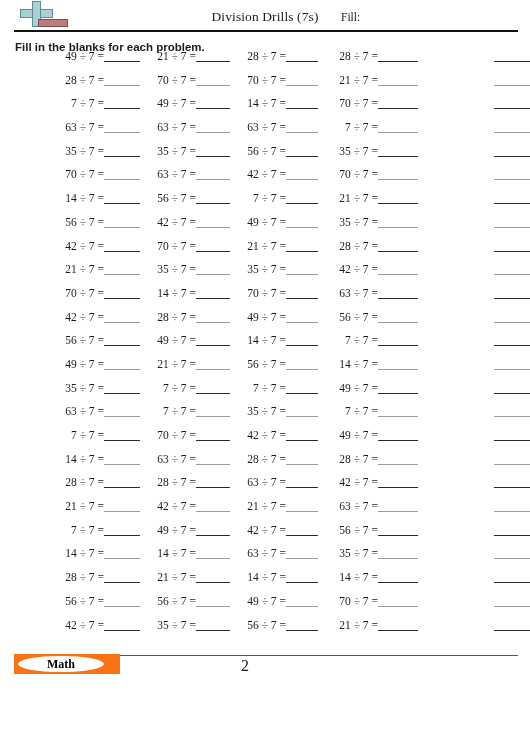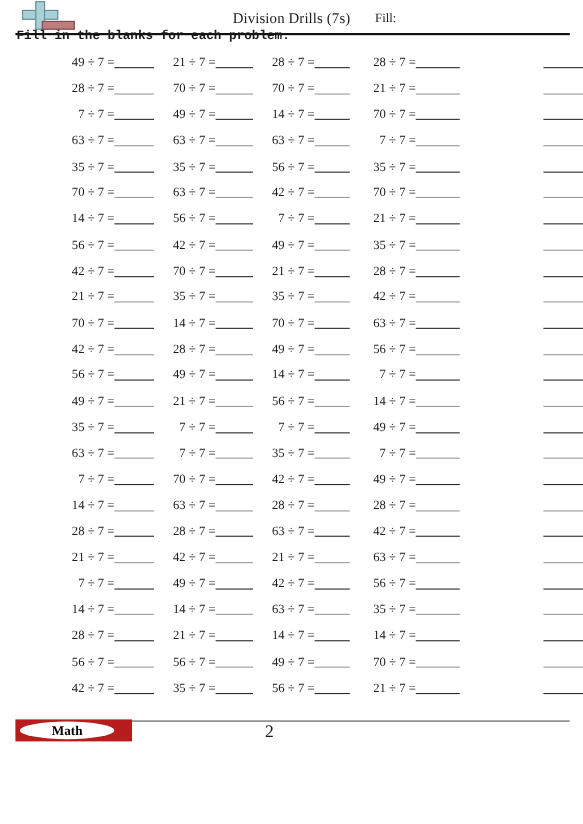--- a/index.html
+++ b/index.html
@@ -67,24 +67,24 @@
     font-size: 11.5px;
   }
   #header-rule {
     position: absolute;
     left: 14px; top: 30px;
     width: 504px; height: 2px;
     background: #111111;
   }
   #instructions {
     position: absolute;
-    left: 15px; top: 26px;
+    left: 15px; top: 41px;
     font-size: 11.5px;
     font-weight: bold;
-    font-family: Liberation Mono, monospace;
+    font-family: Liberation Sans, sans-serif;
     white-space: nowrap;
   }
 
   
   #problem-grid {
     position: absolute;
     left: 16px; top: 48px;
     width: 504px;
     padding-left: 20px;
   }
@@ -136,21 +136,21 @@
   #footer-rule {
     position: absolute;
     left: 35px; top: 655px;
     width: 483px; height: 1px;
     background: #555555;
   }
   #math-badge {
     position: absolute;
     left: 14px; top: 654px;
     width: 106px; height: 20px;
-    background: #b91c1c;
+    background: #f97316;
   }
   #math-badge-ellipse {
     position: absolute;
     left: 4px; top: 2px;
     width: 86px; height: 16px;
     background: #ffffff;
     border-radius: 50%;
   }
   #math-badge-label {
     position: absolute;

